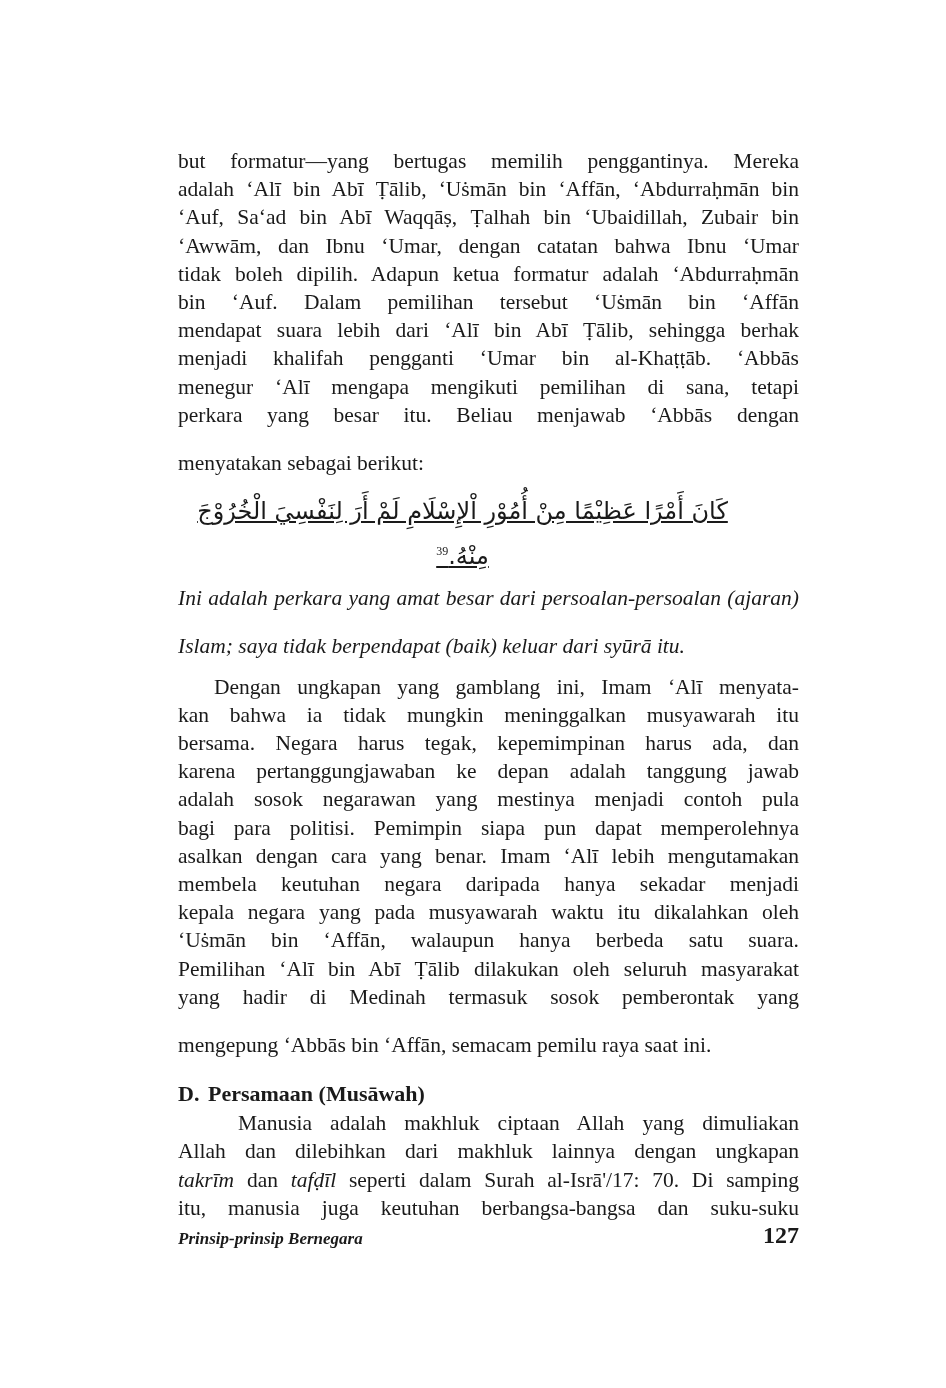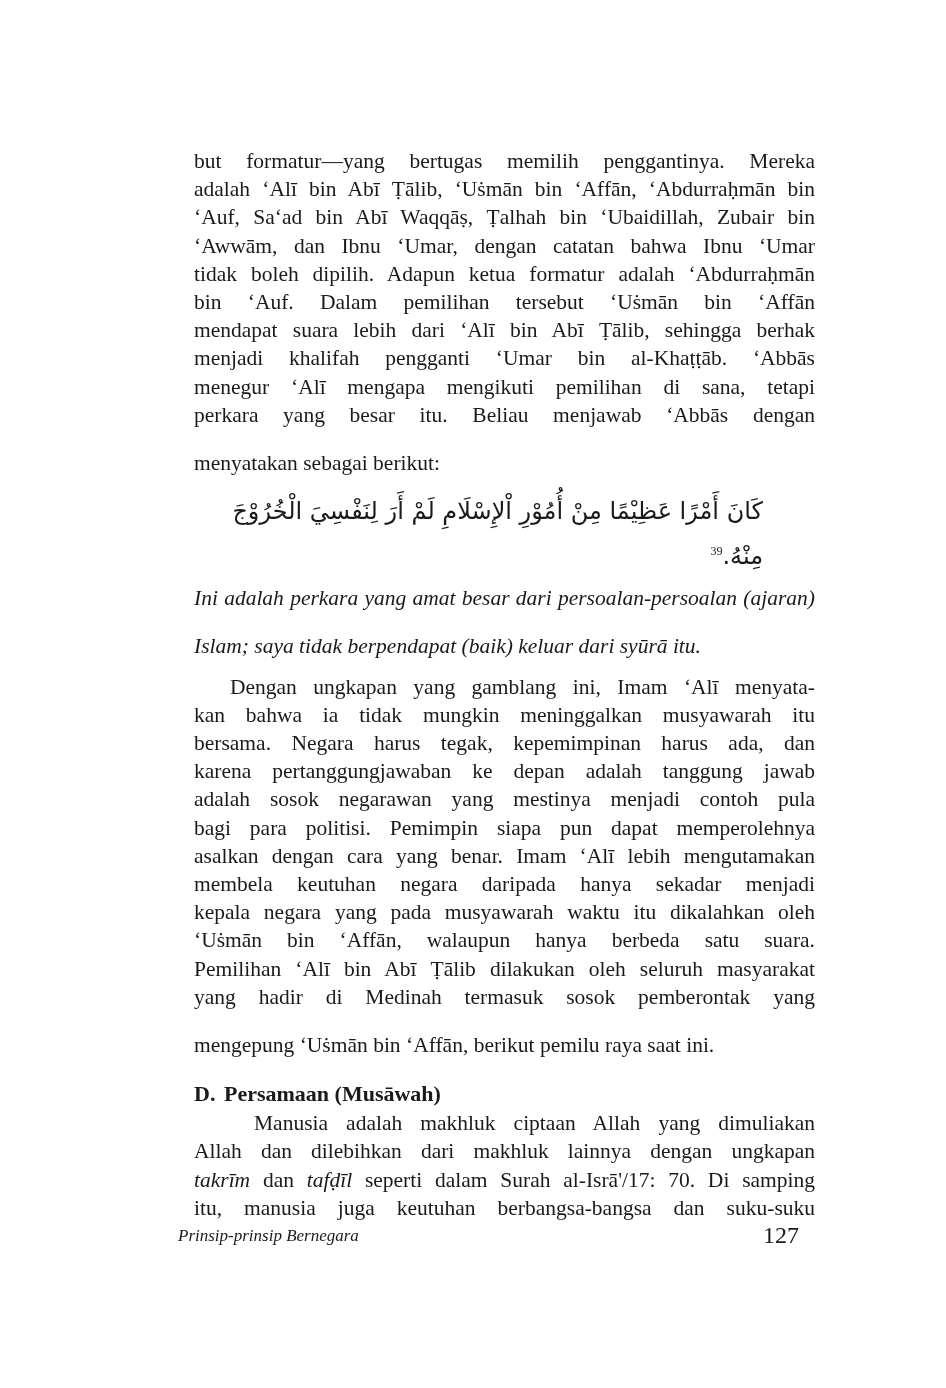--- a/index.html
+++ b/index.html
@@ -10,21 +10,21 @@
     body {
       width: 946px;
       height: 1388px;
       position: relative;
       overflow: hidden;
       font-family: "Liberation Serif", "DejaVu Serif", serif;
       color: #1a1a1a;
     }
     .page {
       position: absolute;
-      left: 194px;
+      left: 178px;
       top: 147px;
       width: 621px;
     }
     .para {
       font-size: 21.5px;
       line-height: 28.2px;
       text-align: justify;
       margin: 0;
     }
     .para .line {
@@ -42,26 +42,27 @@
       text-indent: 36px;
     }
     .para .line.indent-lg {
       text-indent: 60px;
     }
     em.it {
       font-style: italic;
     }
     .arabic {
       direction: rtl;
-      text-align: right;
+      text-align: center;
       font-family: "DejaVu Sans", sans-serif;
       font-size: 24px;
       line-height: 40px;
       margin: 14px 0 8px 0;
       padding-right: 52px;
+      text-decoration: underline;
     }
     .arabic sup {
       font-family: "Liberation Serif", serif;
       font-size: 12px;
       vertical-align: super;
     }
     .translation {
       font-style: italic;
       margin-top: 6px;
     }
@@ -78,21 +79,22 @@
       display: inline-block;
       width: 30px;
     }
     .footer {
       position: absolute;
       left: 178px;
       top: 1222px;
       width: 621px;
       display: flex;
       justify-content: space-between;
-      align-items: center;
+      align-items: flex-end;
+      font-weight: bold;
     }
     .footer .running-title {
       font-style: italic;
       font-size: 17px;
     }
     .footer .page-number {
       font-size: 24px;
       margin-left: 23px;
     }
   </style>
@@ -132,21 +134,21 @@
     <span class="line">bersama. Negara harus tegak, kepemimpinan harus ada, dan</span>
     <span class="line">karena pertanggungjawaban ke depan adalah tanggung jawab</span>
     <span class="line">adalah sosok negarawan yang mestinya menjadi contoh pula</span>
     <span class="line">bagi para politisi. Pemimpin siapa pun dapat memperolehnya</span>
     <span class="line">asalkan dengan cara yang benar. Imam ‘Alī lebih mengutamakan</span>
     <span class="line">membela keutuhan negara daripada hanya sekadar menjadi</span>
     <span class="line">kepala negara yang pada musyawarah waktu itu dikalahkan oleh</span>
     <span class="line">‘Uṡmān bin ‘Affān, walaupun hanya berbeda satu suara.</span>
     <span class="line">Pemilihan ‘Alī bin Abī Ṭālib dilakukan oleh seluruh masyarakat</span>
     <span class="line">yang hadir di Medinah termasuk sosok pemberontak yang</span>
-    <span class="line last">mengepung ‘Uṡmān bin ‘Affān, berikut pemilu raya saat ini.</span>
+    <span class="line last">mengepung ‘Abbās bin ‘Affān, semacam pemilu raya saat ini.</span>
   </div>
 
   <div class="gap-md"></div>
 
   <h2 class="heading"><span class="letter">D.</span><span>Persamaan (Musāwah)</span></h2>
 
   <div class="para">
     <span class="line indent-lg">Manusia adalah makhluk ciptaan Allah yang dimuliakan</span>
     <span class="line">Allah dan dilebihkan dari makhluk lainnya dengan ungkapan</span>
     <span class="line"><em class="it">takrīm</em><span> dan </span><em class="it">tafḍīl</em><span> seperti dalam Surah al-Isrā'/17: 70. Di samping</span></span>

